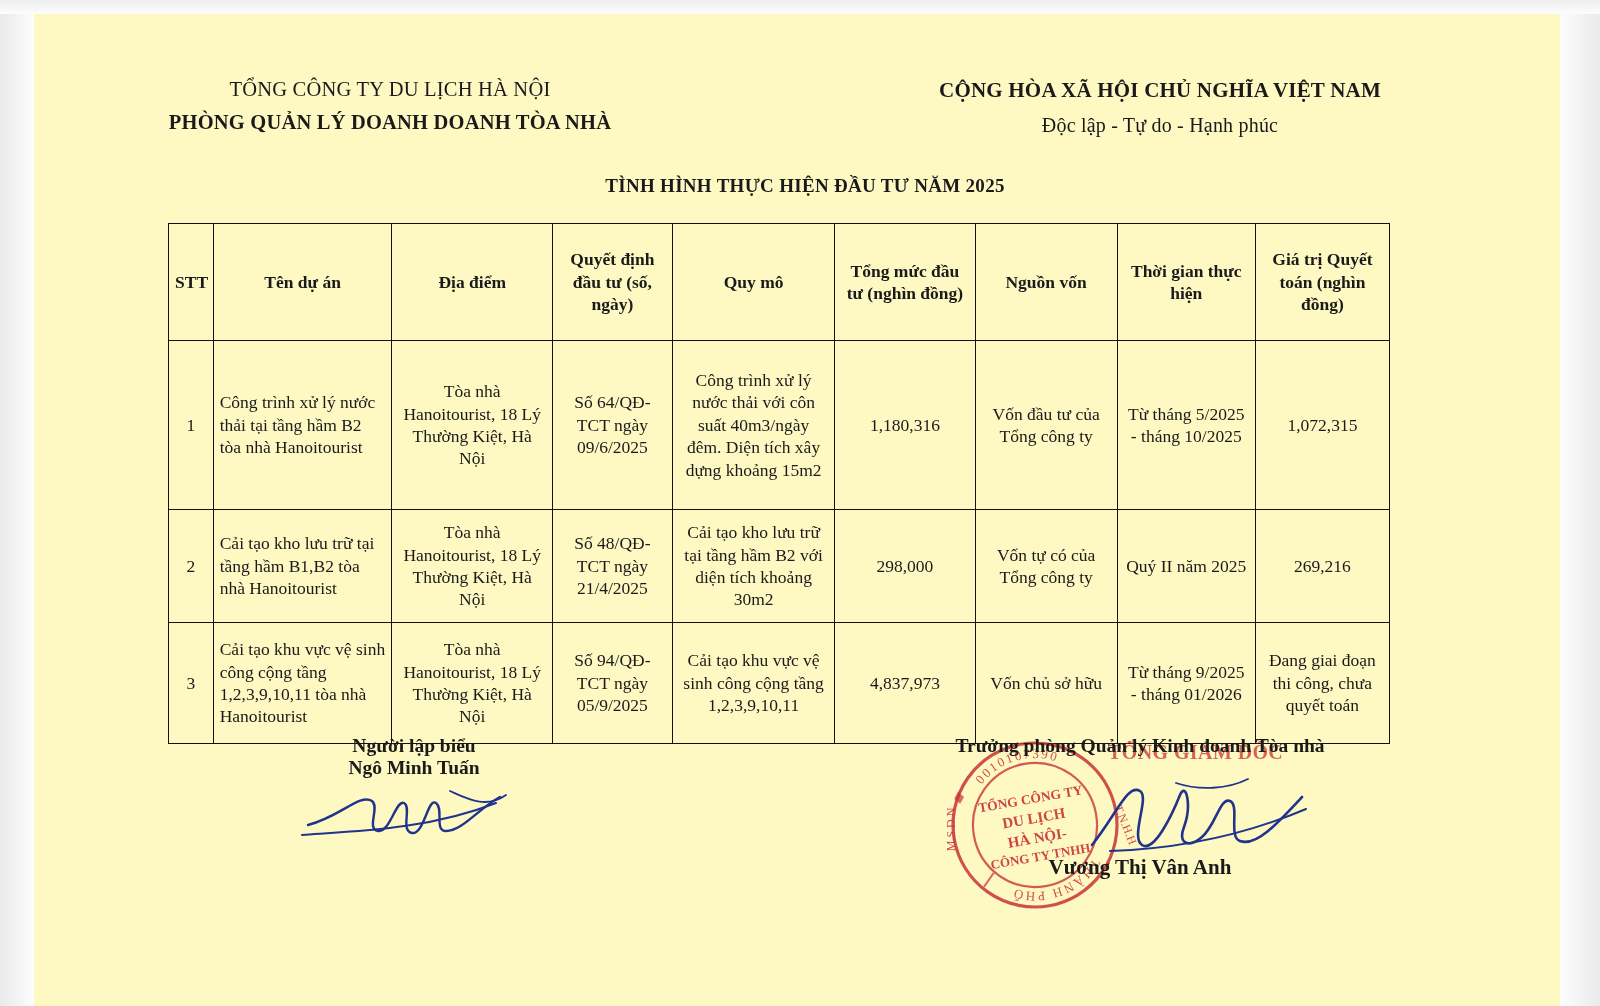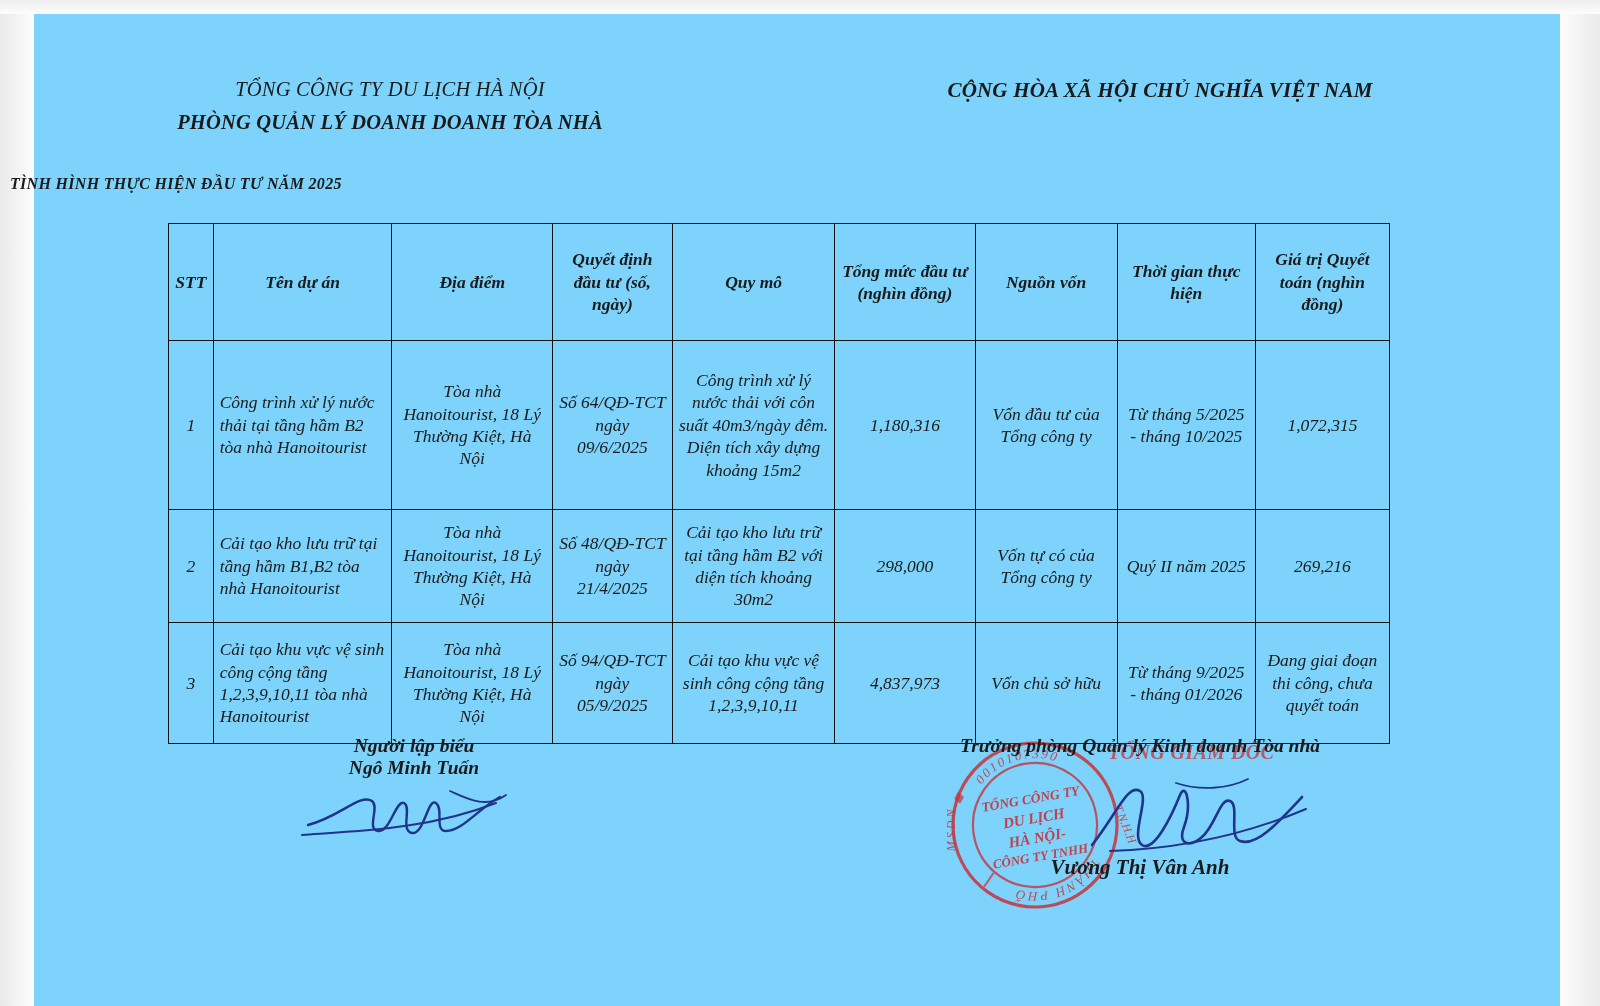--- a/index.html
+++ b/index.html
@@ -13,22 +13,21 @@
     position: relative;
     font-family: "Liberation Serif", serif;
     color: #1a1a1a;
     overflow: hidden;
   }
 
   
   .page {
     position: absolute;
     inset: 0;
-    background: #7dd3fc;
-    font-style: italic;
+    background: #fef9c3;
   }
   .edge-left {
     position: absolute;
     left: 0; top: 0; bottom: 0; width: 34px;
     background: linear-gradient(to right, #e9e9e9, #fdfdfd);
   }
   .edge-right {
     position: absolute;
     right: 0; top: 0; bottom: 0; width: 40px;
     background: linear-gradient(to left, #eaeaea, #fdfdfd);
@@ -76,22 +75,22 @@
   .nation-line2 {
     font-size: 20px;
     letter-spacing: 0.2px;
   }
 
   .doc-title {
     position: absolute;
     top: 175px;
     left: 0;
     width: 1600px;
-    text-align: left;
-    font-size: 16px;
+    text-align: center;
+    font-size: 19px;
     font-weight: bold;
     letter-spacing: 0.3px;
     padding-left: 10px;
     box-sizing: border-box;
   }
 
   table.main-table {
     position: absolute;
     top: 223px;
     left: 168px;
@@ -199,20 +198,21 @@
   <div class="edge-right"></div>
   <div class="edge-top"></div>
 
   <div class="header-row">
     <div class="header-left">
       <div class="org-line1">TỔNG CÔNG TY DU LỊCH HÀ NỘI</div>
       <div class="org-line2">PHÒNG QUẢN LÝ DOANH DOANH TÒA NHÀ</div>
     </div>
     <div class="header-right">
       <div class="nation-line1">CỘNG HÒA XÃ HỘI CHỦ NGHĨA VIỆT NAM</div>
+      <div class="nation-line2">Độc lập - Tự do - Hạnh phúc</div>
     </div>
   </div>
 
   <div class="doc-title">TÌNH HÌNH THỰC HIỆN  ĐẦU TƯ NĂM 2025</div>
 
   <table class="main-table">
     <colgroup>
       <col style="width:44px">
       <col style="width:176px">
       <col style="width:158px">

